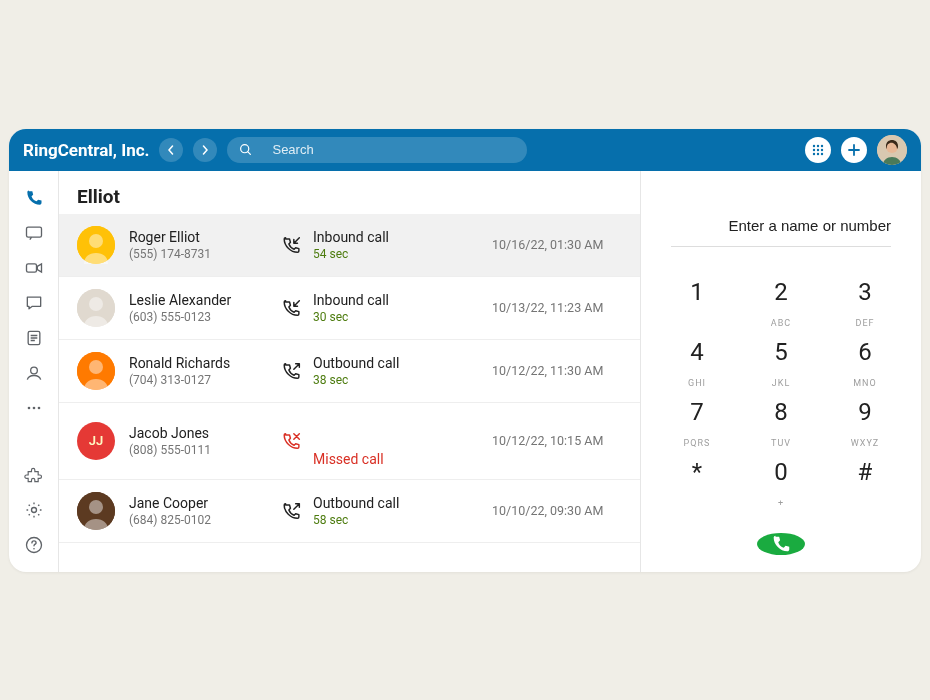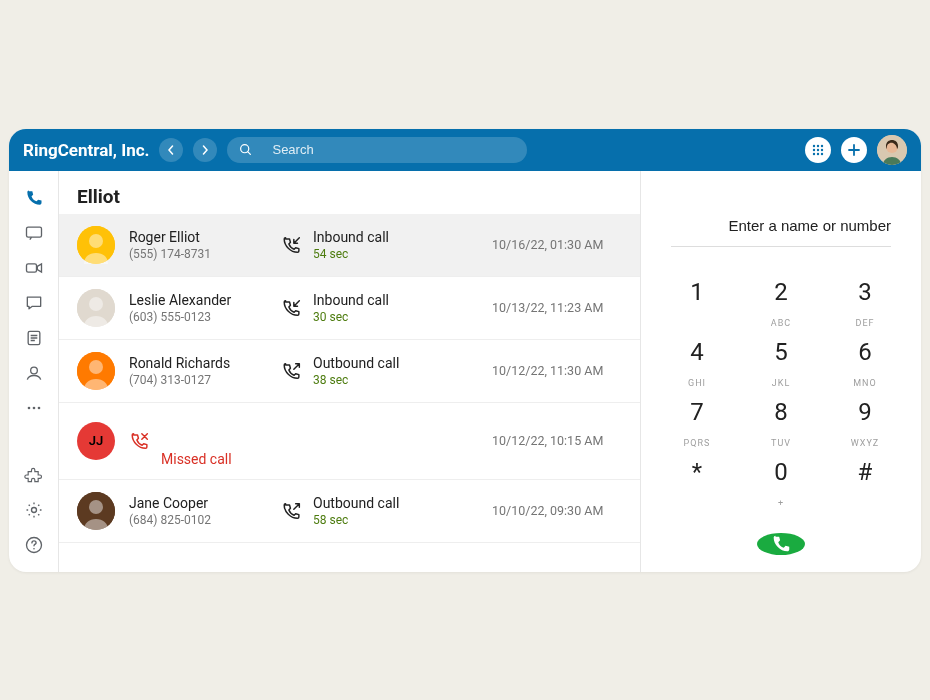--- a/index.html
+++ b/index.html
@@ -69,21 +69,21 @@
 .tab.active { color: #066fac; border-bottom: 2px solid #066fac; margin-bottom: -1px; }
 .list { flex: 1; overflow-y: auto; }
 .row {
   display: flex; align-items: center; padding: 12px 18px; gap: 14px;
   border-bottom: 1px solid #eee; cursor: pointer;
 }
 .row.highlight { background: #f1f1f1; }
 .ava {
   width: 38px; height: 38px; border-radius: 50%; flex-shrink: 0;
   display: flex; align-items: center; justify-content: center;
-  font-size: 13px; font-weight: 600; color: #000000;
+  font-size: 13px; font-weight: 600; color: #fef9c3;
 }
 .col-contact { width: 138px; }
 .c-name { font-size: 14px; color: #212121; }
 .c-phone { font-size: 12px; color: #757575; margin-top: 2px; }
 .col-type { flex: 1; display: flex; align-items: center; gap: 10px; }
 .type-icon { width: 22px; height: 22px; flex-shrink: 0; }
 .type-txt { display: flex; flex-direction: column; }
 .t-label { font-size: 14px; color: #212121; }
 .t-label.missed { color: #d93025; margin-top: 36px; }
 .t-dur { font-size: 12px; color: #4d7c0f; margin-top: 2px; }
@@ -305,20 +305,24 @@
                 </svg>
                 <div class="type-txt">
                   <div class="t-label">Outbound call</div>
                   <div class="t-dur">38 sec</div>
                 </div>
               </div>
               <div class="col-time">10/12/22, 11:30 AM</div>
             </div>
             <div class="row">
               <div class="ava" style="background: rgb(229, 57, 53);">JJ</div>
+              <div class="col-contact">
+                <div class="c-name">Jacob Jones</div>
+                <div class="c-phone">(808) 555-0111</div>
+              </div>
               <div class="col-type">
                 <svg class="type-icon" viewBox="0 0 24 24">
                   <path d="M5 4c-1 0-1.5.5-1.5 1.5 0 7.5 7 14.5 14.5 14.5 1 0 1.5-.5 1.5-1.5v-2.5l-3.5-1-1.7 1.7c-2.6-1-4.7-3.1-5.7-5.7L10.3 9l-1-3.5H5z" stroke="#d93025" stroke-width="1.6" fill="none" stroke-linejoin="round"></path>
                   <path d="M14 4l6 6M20 4l-6 6" stroke="#d93025" stroke-width="1.6" fill="none" stroke-linecap="round"></path>
                 </svg>
                 <div class="type-txt">
                   <div class="t-label missed">Missed call</div>
                 </div>
               </div>
               <div class="col-time">10/12/22, 10:15 AM</div>

